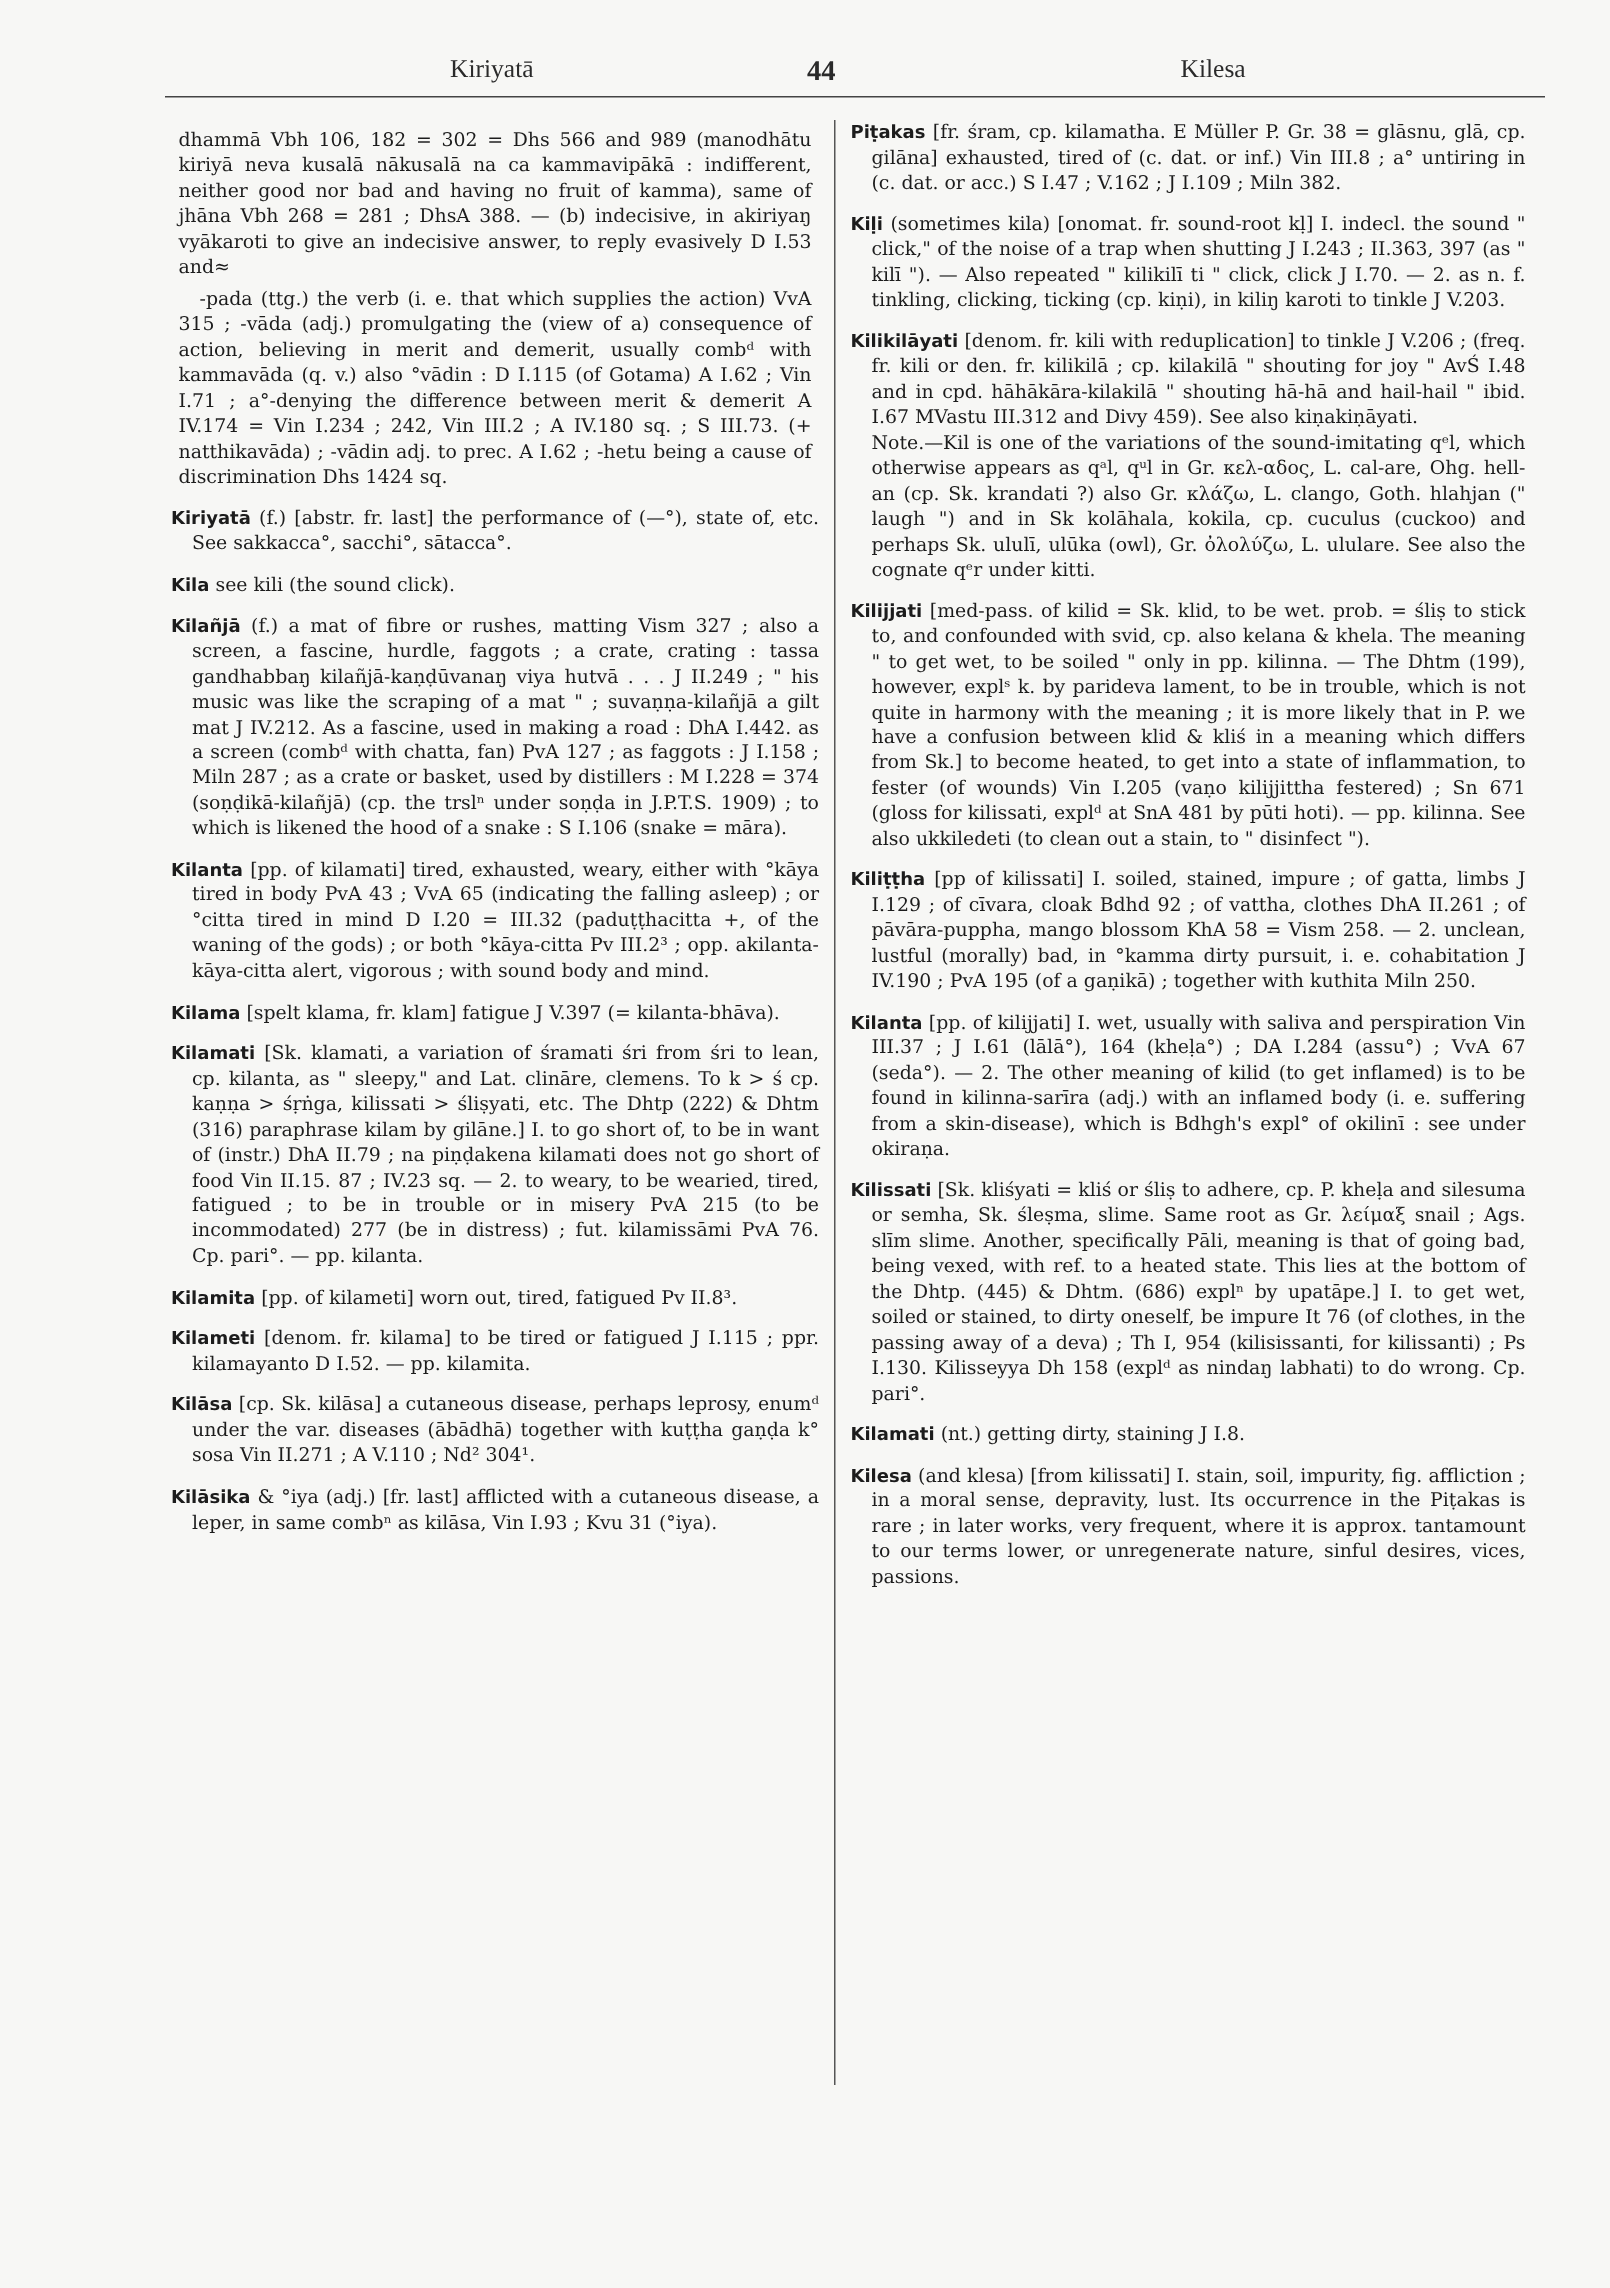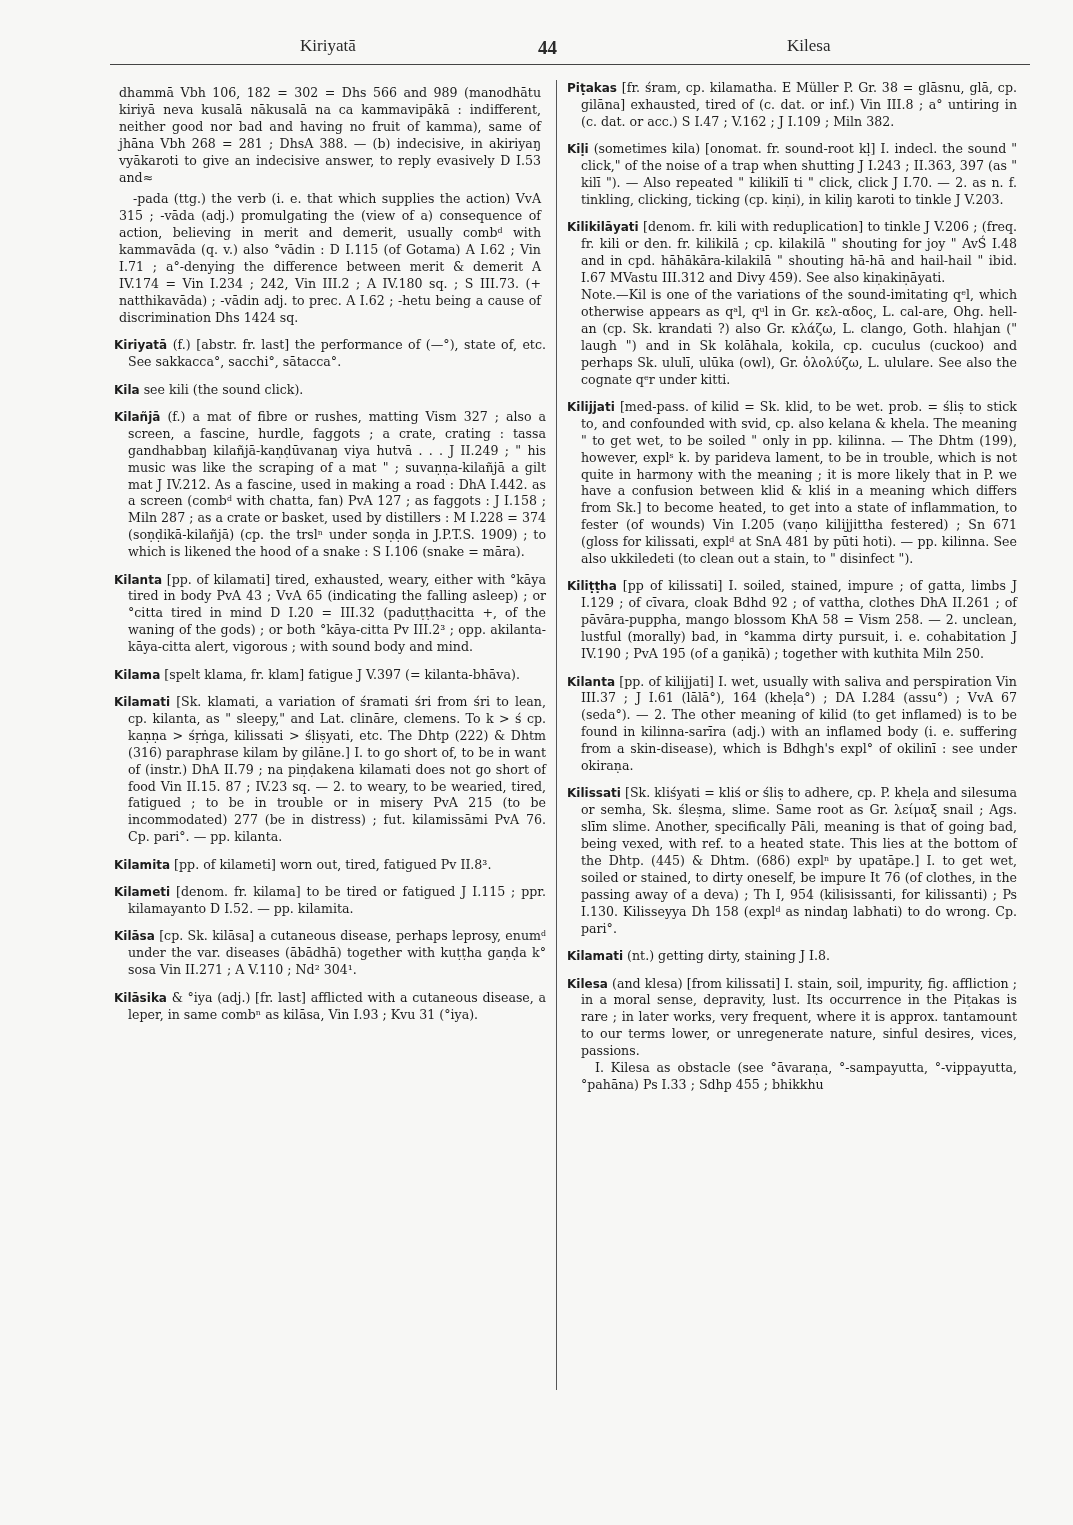--- a/index.html
+++ b/index.html
@@ -127,15 +127,14 @@
     <span class="hw">Kilissati</span>
     <span>[Sk. kliśyati = kliś or śliṣ to adhere, cp. P. kheḷa and silesuma or semha, Sk. śleṣma, slime.  Same root as Gr. λείμαξ snail ; Ags. slīm slime.  Another, specifically Pāli, meaning is that of going bad, being vexed, with ref. to a heated state.  This lies at the bottom of the Dhtp. (445) &amp; Dhtm. (686) explⁿ by upatāpe.] I. to get wet, soiled or stained, to dirty oneself, be impure It 76 (of clothes, in the passing away of a deva) ; Th I, 954 (kilisissanti, for kilissanti) ; Ps I.130.  Kilisseyya Dh 158 (explᵈ as nindaŋ labhati) to do wrong. Cp. pari°.</span>
   </div>
   <div class="entry">
     <span class="hw">Kilamati</span>
     <span>(nt.) getting dirty, staining J I.8.</span>
   </div>
   <div class="entry">
     <span class="hw">Kilesa</span>
     <span>(and klesa) [from kilissati] I.  stain, soil, impurity, fig. affliction ; in a moral sense, depravity, lust.  Its occurrence in the Piṭakas is rare ; in later works, very frequent, where it is approx. tantamount to our terms lower, or unregenerate nature, sinful desires, vices, passions.</span>
-    <div style="text-indent:14px; margin-left:-14px; padding-left:14px">I. Kilesa as obstacle (see °āvaraṇa, °-sampayutta, °-vippayutta, °pahāna) Ps I.33 ; Sdhp 455 ; bhikkhu</div>
   </div>
 </div>
 
 </body></html>

